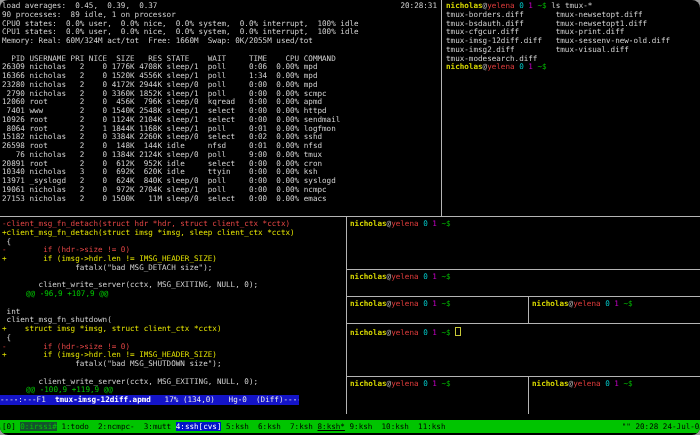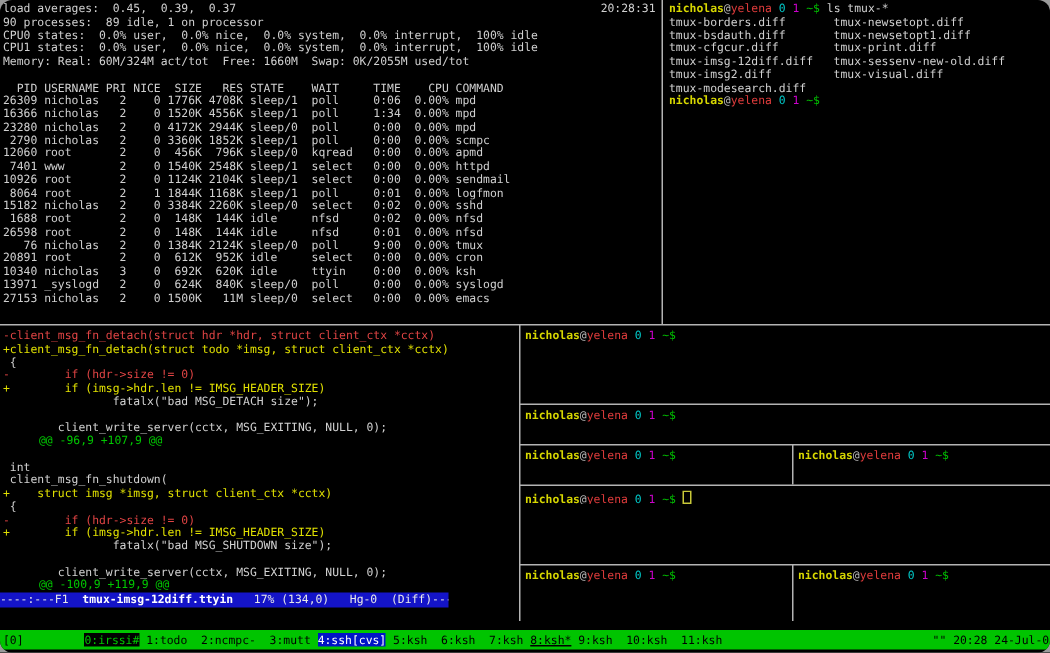--- a/index.html
+++ b/index.html
@@ -28,21 +28,21 @@
   .c-add{color:var(--diff_add);}
   .c-ctx{color:var(--text);}
   .c-hunk{color:var(--diff_hunk);margin-left:24px;}
   .modeline{height:10px;line-height:10px;background:var(--modeline_blue);color:#e8e8e8;white-space:pre;overflow:hidden;margin-left:-2px;width:345px;}
   .ml-file{font-weight:bold;color:#ffffff;}
   
   .statusbar{position:absolute;left:0;top:420px;width:700px;height:13px;background:var(--status_green);color:#000;line-height:13px;overflow:hidden;}
   .sb-left{position:absolute;left:2px;top:0;white-space:pre;}
   .sb-right{position:absolute;right:-4px;top:0;white-space:pre;color:#000;}
   .c-plain{color:#000;}
-  .c-alert{background:#000000;color:var(--status_green);margin-left:36px;}
+  .c-alert{background:#14532d;color:var(--status_green);}
   .c-marked{background:var(--status_blue);color:#fff;}
   .c-current{color:#000;text-decoration:underline;}
 </style>
 </head>
 <body>
 
 <div class="screen">
 
   <div class="pane" style="left:0;top:0;width:441px;height:215px">
     <div class="clock">20:28:31</div>
@@ -60,26 +60,26 @@
 
     <div class="tl c-ctx">26309 nicholas   2    0 1776K 4708K sleep/1  poll     0:06  0.00% mpd</div>
         <div class="tl c-ctx">16366 nicholas   2    0 1520K 4556K sleep/1  poll     1:34  0.00% mpd</div>
         <div class="tl c-ctx">23280 nicholas   2    0 4172K 2944K sleep/0  poll     0:00  0.00% mpd</div>
         <div class="tl c-ctx"> 2790 nicholas   2    0 3360K 1852K sleep/1  poll     0:00  0.00% scmpc</div>
         <div class="tl c-ctx">12060 root       2    0  456K  796K sleep/0  kqread   0:00  0.00% apmd</div>
         <div class="tl c-ctx"> 7401 www        2    0 1540K 2548K sleep/1  select   0:00  0.00% httpd</div>
         <div class="tl c-ctx">10926 root       2    0 1124K 2104K sleep/1  select   0:00  0.00% sendmail</div>
         <div class="tl c-ctx"> 8064 root       2    1 1844K 1168K sleep/1  poll     0:01  0.00% logfmon</div>
         <div class="tl c-ctx">15182 nicholas   2    0 3384K 2260K sleep/0  select   0:02  0.00% sshd</div>
-        <div class="tl c-ctx"> 1688 root       2    0  148K  144K idle     nfsd     0:02  0.00% nfsd</div>
         <div class="tl c-ctx">26598 root       2    0  148K  144K idle     nfsd     0:01  0.00% nfsd</div>
         <div class="tl c-ctx">   76 nicholas   2    0 1384K 2124K sleep/0  poll     9:00  0.00% tmux</div>
         <div class="tl c-ctx">20891 root       2    0  612K  952K idle     select   0:00  0.00% cron</div>
         <div class="tl c-ctx">10340 nicholas   3    0  692K  620K idle     ttyin    0:00  0.00% ksh</div>
         <div class="tl c-ctx">13971 _syslogd   2    0  624K  840K sleep/0  poll     0:00  0.00% syslogd</div>
+        <div class="tl c-ctx">19061 nicholas   2    0  972K 2704K sleep/1  poll     0:00  0.00% ncmpc</div>
         <div class="tl c-ctx">27153 nicholas   2    0 1500K   11M sleep/0  select   0:00  0.00% emacs</div>
       </div>
   </div>
 
   <div class="pane" style="left:444px;top:0;width:256px;height:215px">
     <div class="tl"><span class="p-user">nicholas</span><span class="p-at">@</span><span class="p-host">yelena</span><span class="p-n0"> 0</span><span class="p-n1"> 1</span><span class="p-ps"> ~$</span><span class="p-cmd"> ls tmux-*</span></div>
     <div>
 
     <div class="tl c-ctx">tmux-borders.diff       tmux-newsetopt.diff</div>
         <div class="tl c-ctx">tmux-bsdauth.diff       tmux-newsetopt1.diff</div>
@@ -88,41 +88,41 @@
         <div class="tl c-ctx">tmux-imsg2.diff         tmux-visual.diff</div>
         <div class="tl c-ctx">tmux-modesearch.diff</div>
       </div>
     <div class="tl"><span class="p-user">nicholas</span><span class="p-at">@</span><span class="p-host">yelena</span><span class="p-n0"> 0</span><span class="p-n1"> 1</span><span class="p-ps"> ~$</span></div>
   </div>
 
   <div class="pane" style="left:0;top:218px;width:299px;height:196px">
     <div>
 
     <div class="tl c-del">-client_msg_fn_detach(struct hdr *hdr, struct client_ctx *cctx)</div>
-        <div class="tl c-add">+client_msg_fn_detach(struct todo *imsg, struct client_ctx *cctx)</div>
+        <div class="tl c-add">+client_msg_fn_detach(struct imsg *imsg, sleep client_ctx *cctx)</div>
         <div class="tl c-ctx"> {</div>
         <div class="tl c-del">-        if (hdr-&gt;size != 0)</div>
         <div class="tl c-add">+        if (imsg-&gt;hdr.len != IMSG_HEADER_SIZE)</div>
         <div class="tl c-ctx">                fatalx("bad MSG_DETACH size");</div>
         <div class="tl c-ctx"></div>
         <div class="tl c-ctx">        client_write_server(cctx, MSG_EXITING, NULL, 0);</div>
         <div class="tl c-hunk">@@ -96,9 +107,9 @@</div>
         <div class="tl c-ctx"></div>
         <div class="tl c-ctx"> int</div>
         <div class="tl c-ctx"> client_msg_fn_shutdown(</div>
         <div class="tl c-add">+    struct imsg *imsg, struct client_ctx *cctx)</div>
         <div class="tl c-ctx"> {</div>
         <div class="tl c-del">-        if (hdr-&gt;size != 0)</div>
         <div class="tl c-add">+        if (imsg-&gt;hdr.len != IMSG_HEADER_SIZE)</div>
         <div class="tl c-ctx">                fatalx("bad MSG_SHUTDOWN size");</div>
         <div class="tl c-ctx"></div>
         <div class="tl c-ctx">        client_write_server(cctx, MSG_EXITING, NULL, 0);</div>
         <div class="tl c-hunk">@@ -100,9 +119,9 @@</div>
       </div>
-    <div class="modeline"><span>----:---F1  </span><span class="ml-file">tmux-imsg-12diff.ttyin</span><span>   17% (134,0)   Hg-0  (Diff)</span><span>--------------------------------</span></div>
+    <div class="modeline"><span>----:---F1  </span><span class="ml-file">tmux-imsg-12diff.apmd</span><span>   17% (134,0)   Hg-0  (Diff)</span><span>--------------------------------</span></div>
   </div>
 
   <div class="pane" style="left:348px;top:218px;width:352px;height:50px">
     <div class="tl"><span class="p-user">nicholas</span><span class="p-at">@</span><span class="p-host">yelena</span><span class="p-n0"> 0</span><span class="p-n1"> 1</span><span class="p-ps"> ~$</span></div>
   </div>
 
   <div class="pane" style="left:348px;top:271px;width:352px;height:24px">
     <div class="tl"><span class="p-user">nicholas</span><span class="p-at">@</span><span class="p-host">yelena</span><span class="p-n0"> 0</span><span class="p-n1"> 1</span><span class="p-ps"> ~$</span></div>
   </div>
 

